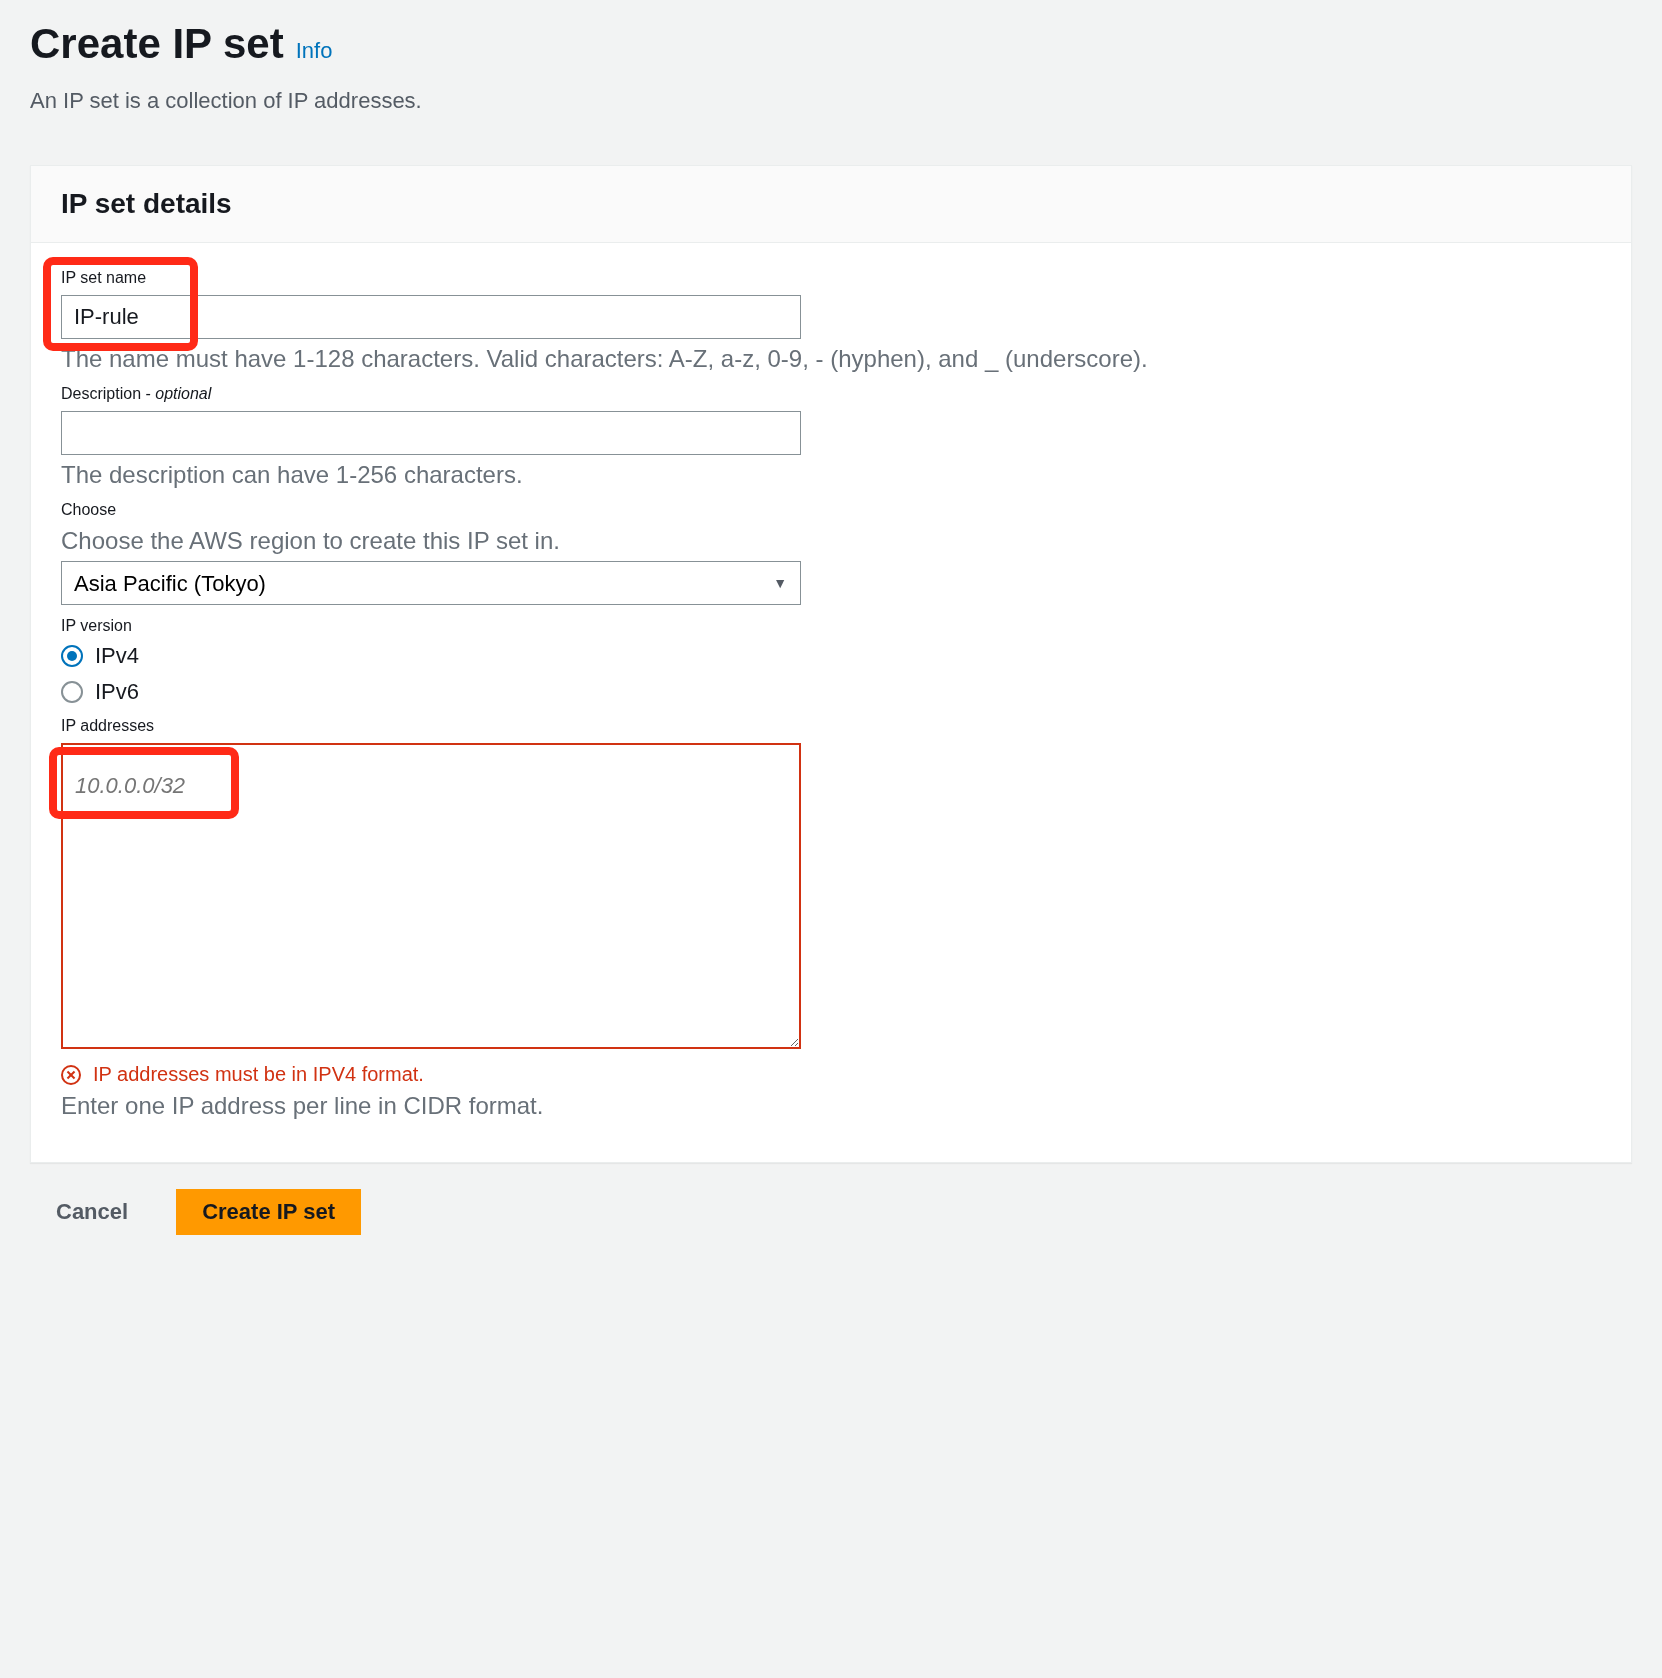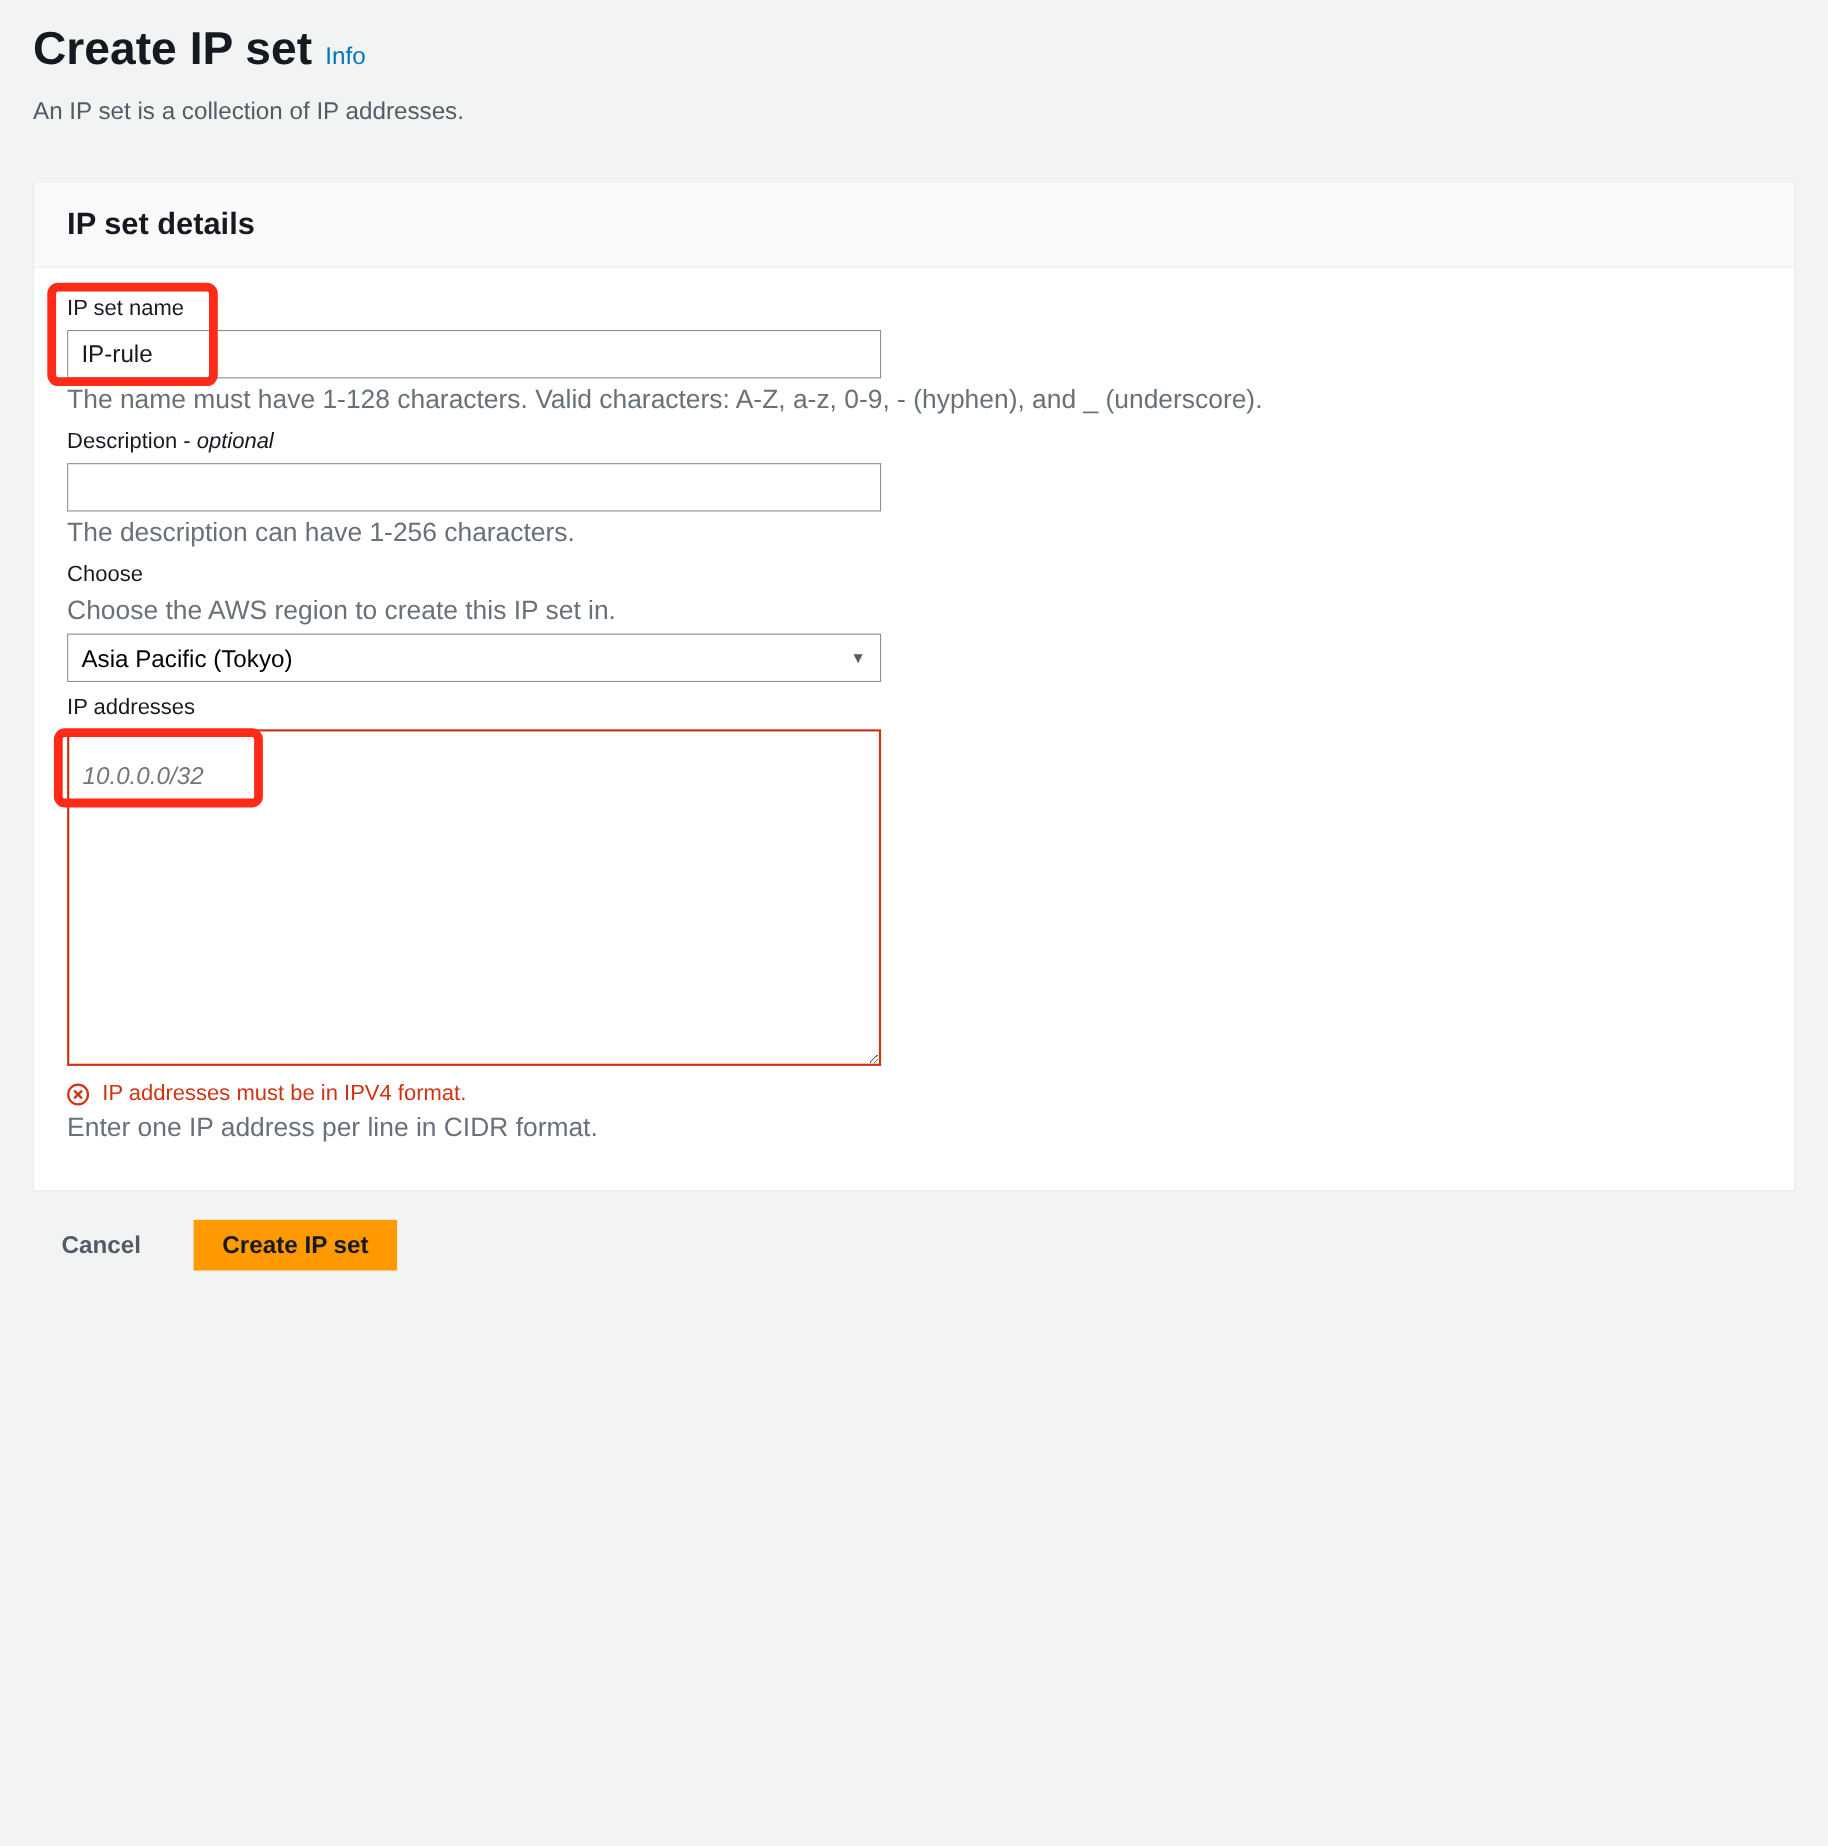--- a/index.html
+++ b/index.html
@@ -45,21 +45,21 @@
     .panel-title {
       font-size: 28px;
       font-weight: 700;
       color: #16191f;
     }
     .panel-body {
       padding: 26px 30px 30px 30px;
     }
     .form-group { margin-bottom: 12px; }
     .label {
-      font-size: 20px;
+      font-size: 16px;
       color: #16191f;
       display: block;
       margin-bottom: 8px;
     }
     .label .optional {
       font-style: italic;
       font-weight: 400;
     }
     .hint {
       font-size: 24px;
@@ -233,20 +233,31 @@
       <label class="label">Choose</label>
       <p class="hint" style="margin-top:2px;">Choose the AWS region to create this IP set in.</p>
       <div class="select-wrap">
         <select class="select">
           <option>Asia Pacific (Tokyo)</option>
         </select>
         <span class="select-caret">▼</span>
       </div>
     </div>
 
+    <div class="form-group" style="margin-top:12px;">
+      <label class="label">IP version</label>
+      <div class="radio-row">
+        <span class="radio checked"></span>
+        <span class="radio-label">IPv4</span>
+      </div>
+      <div class="radio-row">
+        <span class="radio"></span>
+        <span class="radio-label">IPv6</span>
+      </div>
+    </div>
 
     <div class="form-group rel">
       <label class="label">IP addresses</label>
       <textarea class="textarea" placeholder="10.0.0.0/32" style=""></textarea>
       <div class="highlight-box" style="top:30px; left:-12px; width:190px; height:72px;"></div>
       <div class="error-row">
         <span class="error-icon"></span>
         <span class="error-text">IP addresses must be in IPV4 format.</span>
       </div>
       <p class="hint">Enter one IP address per line in CIDR format.</p>

